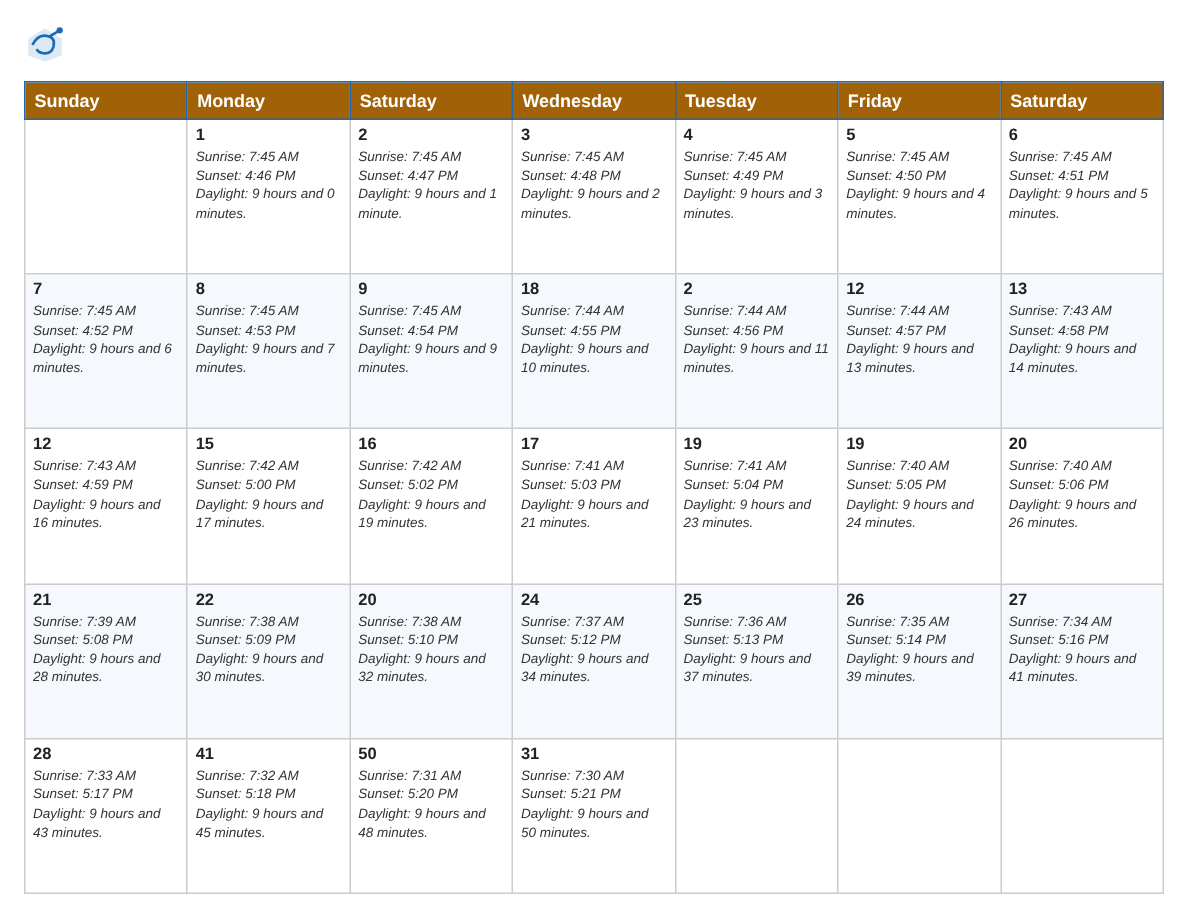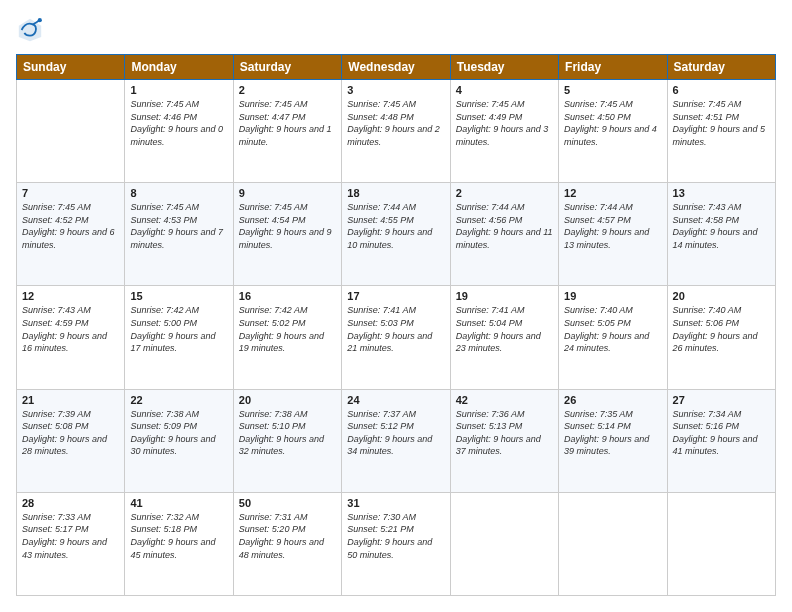--- a/index.html
+++ b/index.html
@@ -230,21 +230,21 @@
           </td>
           <td>
             <span class="day-num">20</span>
             <div class="cell-content">Sunrise: 7:38 AM<br>Sunset: 5:10 PM<br>Daylight: 9 hours and 32 minutes.</div>
           </td>
           <td>
             <span class="day-num">24</span>
             <div class="cell-content">Sunrise: 7:37 AM<br>Sunset: 5:12 PM<br>Daylight: 9 hours and 34 minutes.</div>
           </td>
           <td>
-            <span class="day-num">42</span>
+            <span class="day-num">25</span>
             <div class="cell-content">Sunrise: 7:36 AM<br>Sunset: 5:13 PM<br>Daylight: 9 hours and 37 minutes.</div>
           </td>
           <td>
             <span class="day-num">26</span>
             <div class="cell-content">Sunrise: 7:35 AM<br>Sunset: 5:14 PM<br>Daylight: 9 hours and 39 minutes.</div>
           </td>
           <td>
             <span class="day-num">27</span>
             <div class="cell-content">Sunrise: 7:34 AM<br>Sunset: 5:16 PM<br>Daylight: 9 hours and 41 minutes.</div>
           </td>

